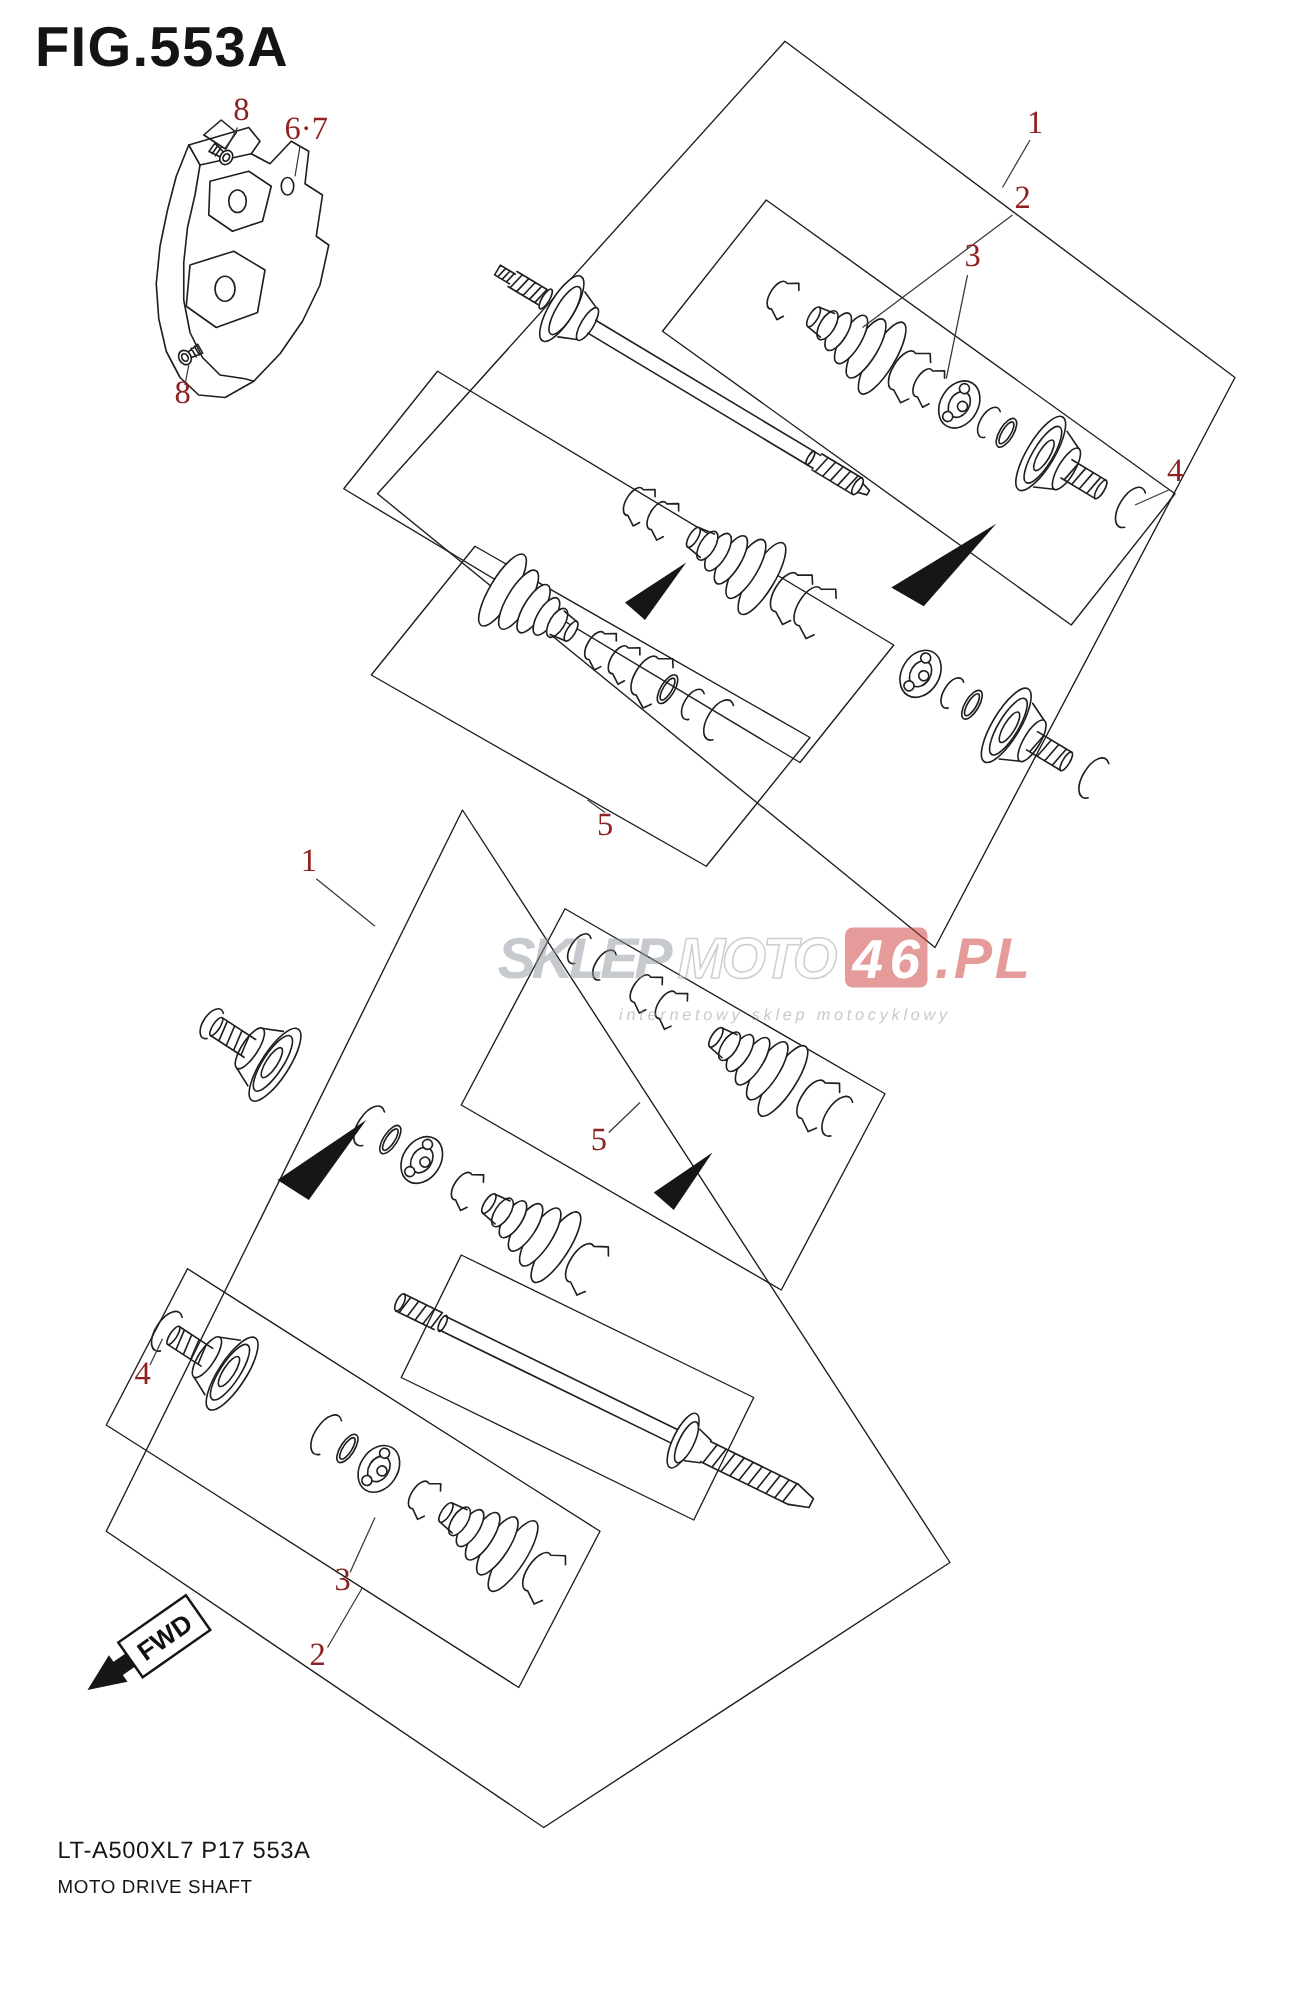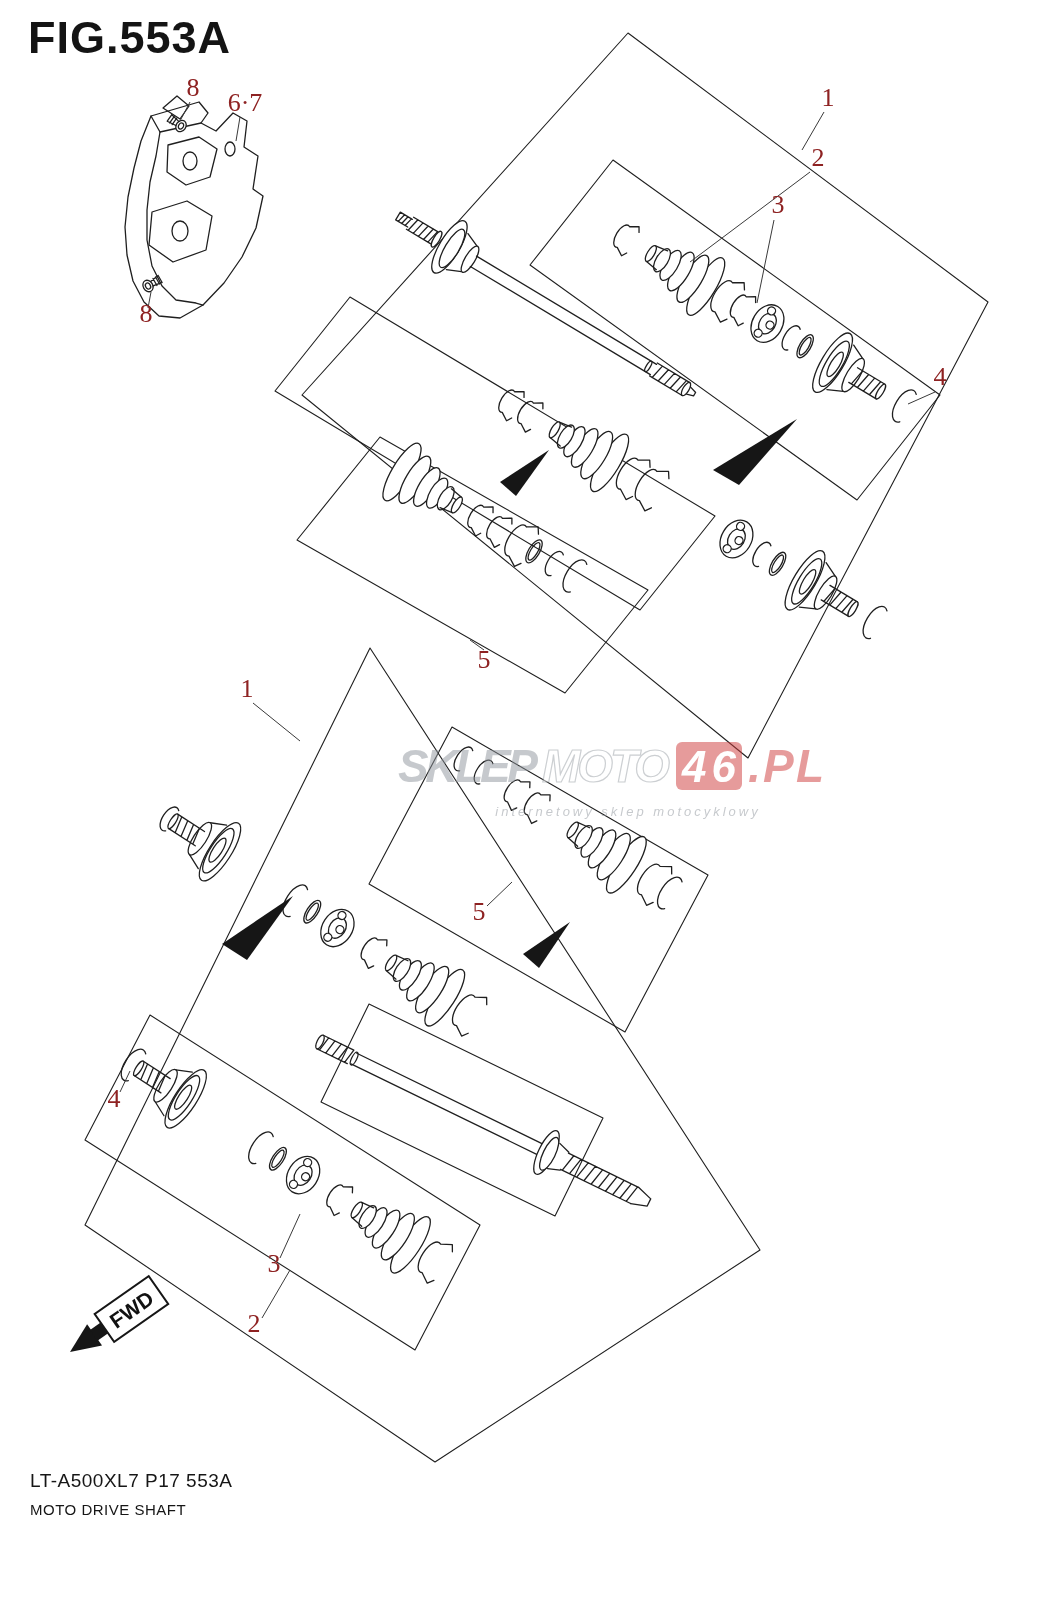--- a/index.html
+++ b/index.html
@@ -9,21 +9,21 @@
     --wm-red:#cf3a3a;
   }
   html,body{margin:0;padding:0;background:#fff;}
   body{width:1044px;height:1600px;font-family:"Liberation Sans",sans-serif;}
   .page{position:relative;width:1044px;height:1600px;background:#fff;overflow:hidden;padding-left:33px;}
   .fig-title{
     position:absolute;left:28px;top:12px;
     font-size:45px;font-weight:700;letter-spacing:1px;color:#141414;
     font-family:"Liberation Sans",sans-serif;
   }
-  .footer{position:absolute;left:30px;top:1470px;color:#161616;}
+  .footer{position:absolute;left:46px;top:1470px;color:#161616;}
   .footer .code{font-size:19px;letter-spacing:0.5px;margin-bottom:9px;}
   .footer .name{font-size:15px;letter-spacing:0.5px;}
   svg.diagram{position:absolute;left:0;top:0;}
   .ink{stroke:var(--ink);fill:none;stroke-width:1.3;stroke-linecap:round;stroke-linejoin:round;}
   .frame{stroke-width:1.1;fill:none;}
   .leader{stroke:#3a3a3a;stroke-width:1;fill:none;}
   .callout{
     font-family:"Liberation Serif",serif;
     font-size:26px;fill:var(--callout);stroke:none;
     text-anchor:middle;

